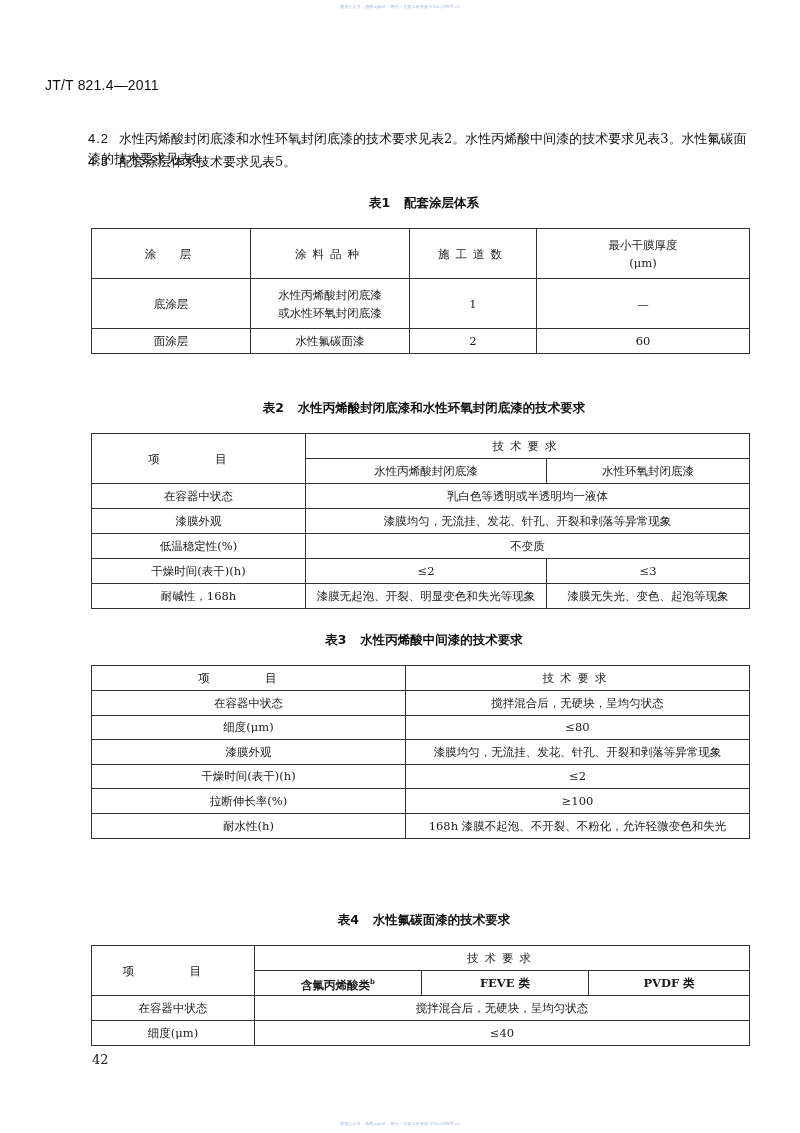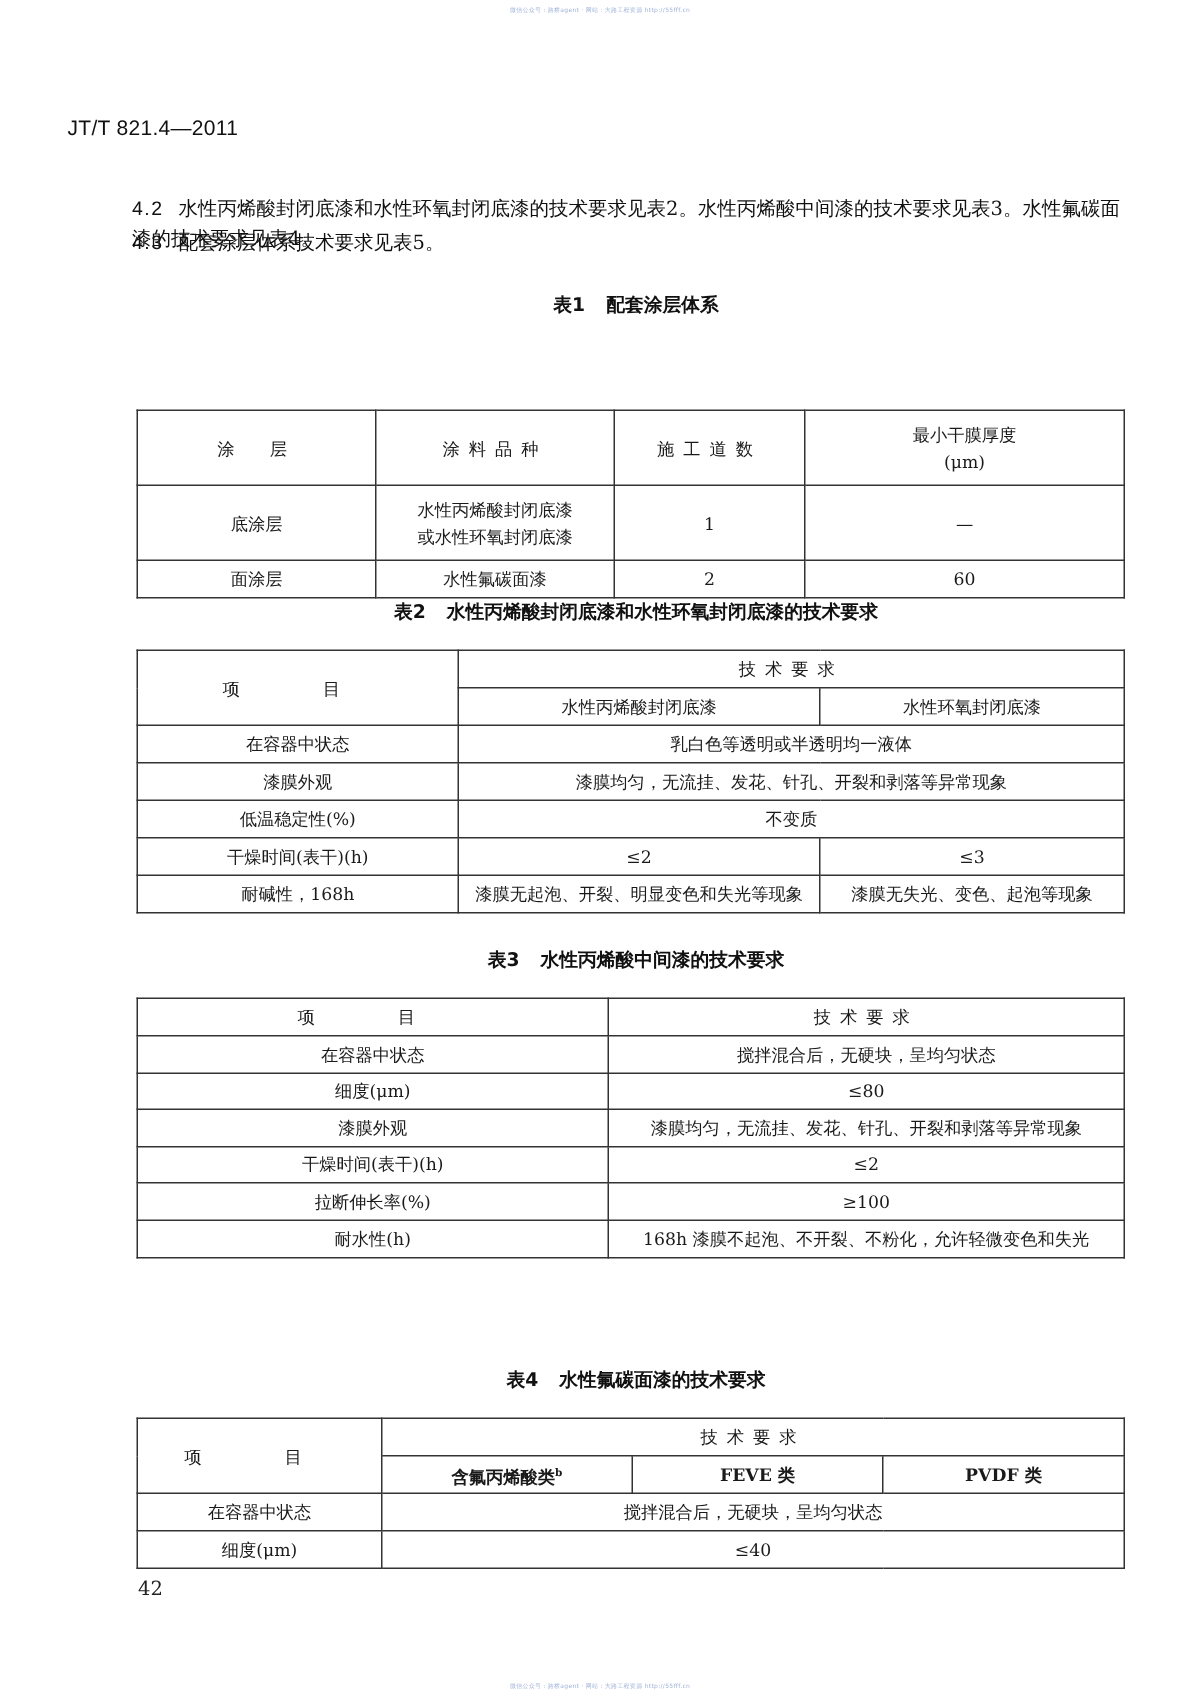--- a/index.html
+++ b/index.html
@@ -61,21 +61,21 @@
 <div class="para p42">
   <span class="num">4.2</span><span>水性丙烯酸封闭底漆和水性环氧封闭底漆的技术要求见表2。水性丙烯酸中间漆的技术要求见表3。水性氟碳面漆的技术要求见表4。</span>
 </div>
 <div class="para p43">
   <span class="num">4.3</span><span>配套涂层体系技术要求见表5。</span>
 </div>
 
 <div class="caption" style="top:195px;">
   <span class="cnum">表1</span><span>配套涂层体系</span>
 </div>
-<table class="tbl" style="left:91px; top:228px; width:659px;margin-top:45px;">
+<table class="tbl" style="left:91px; top:228px; width:659px;">
   <tbody>
       <tr style="height:50px;">
     <td style="width:150px;" class="sp">涂　层</td>
     <td style="width:150px;" class="sp">涂料品种</td>
     <td style="width:118px;" class="sp">施工道数</td>
     <td>
       <div>最小干膜厚度</div>
       <div>(μm)</div>
     </td>
   </tr>

